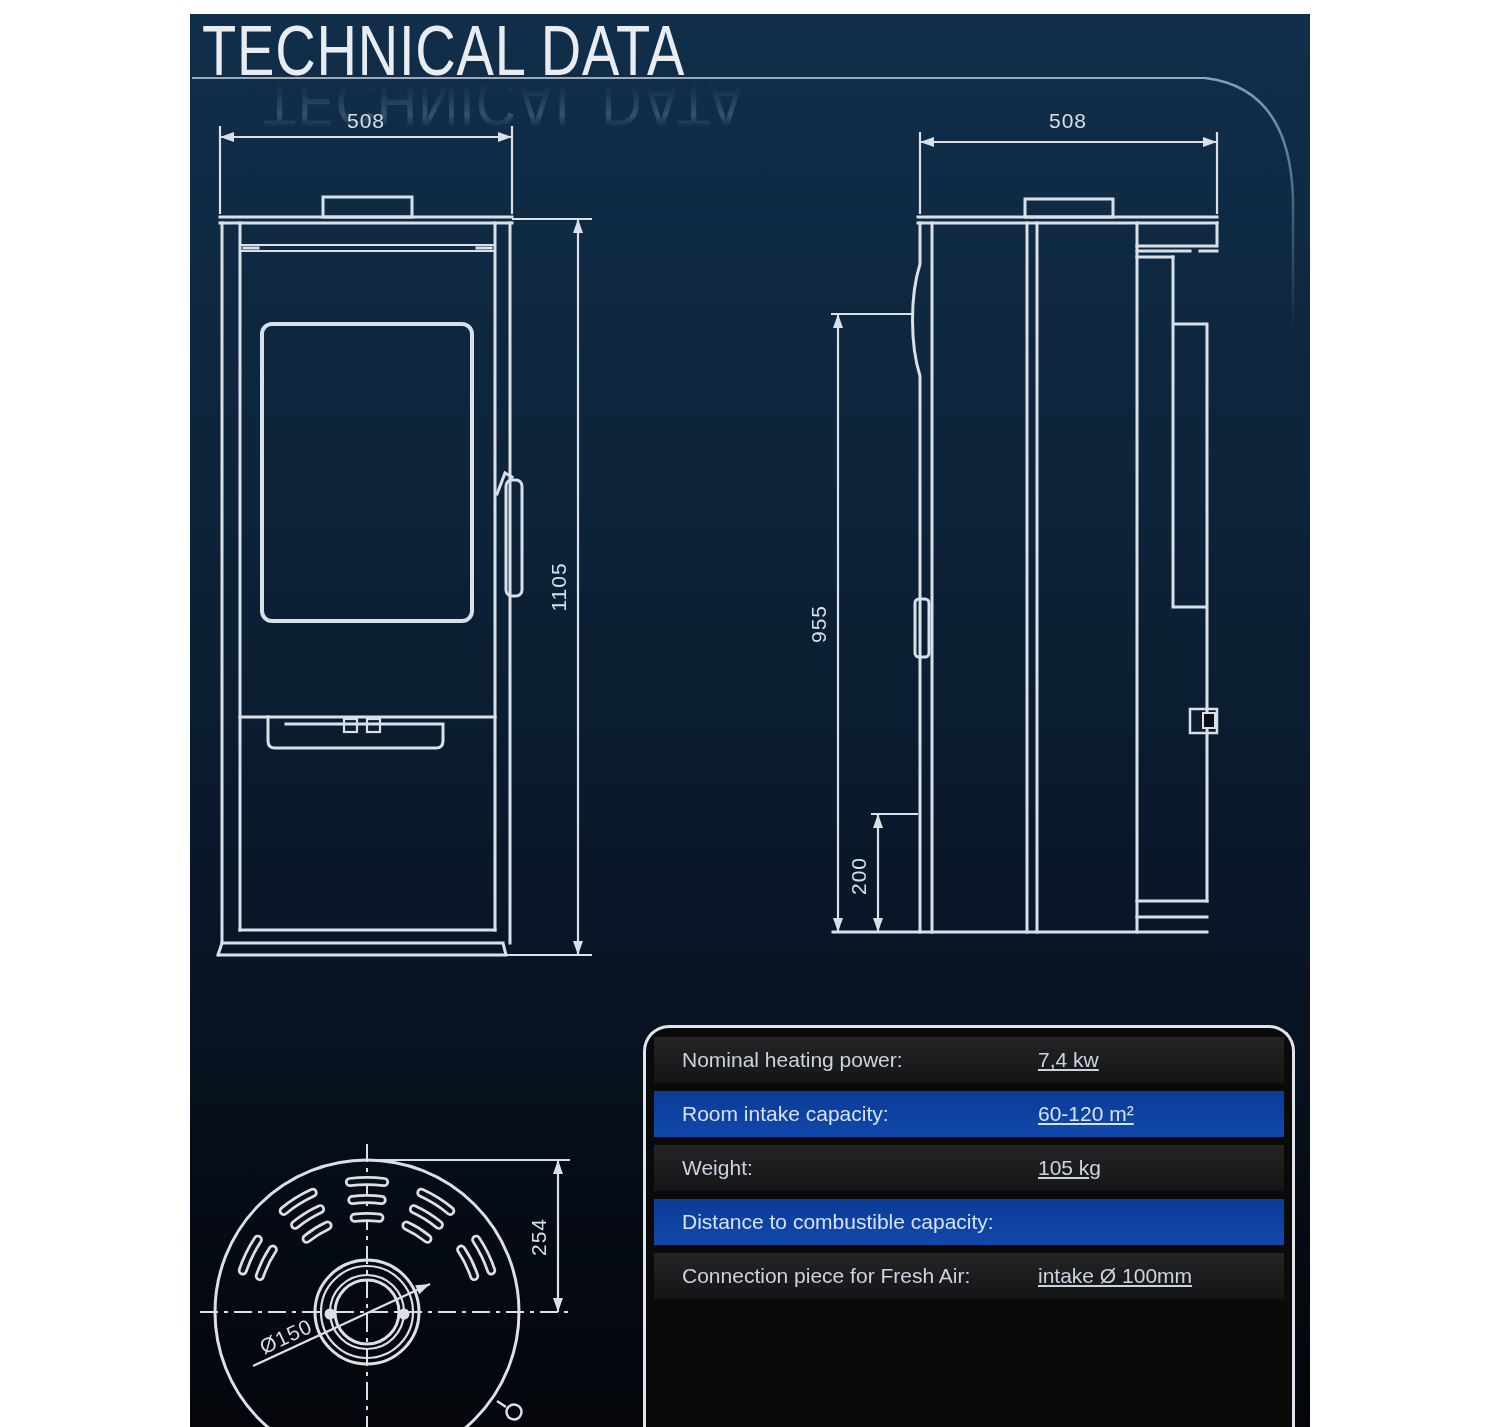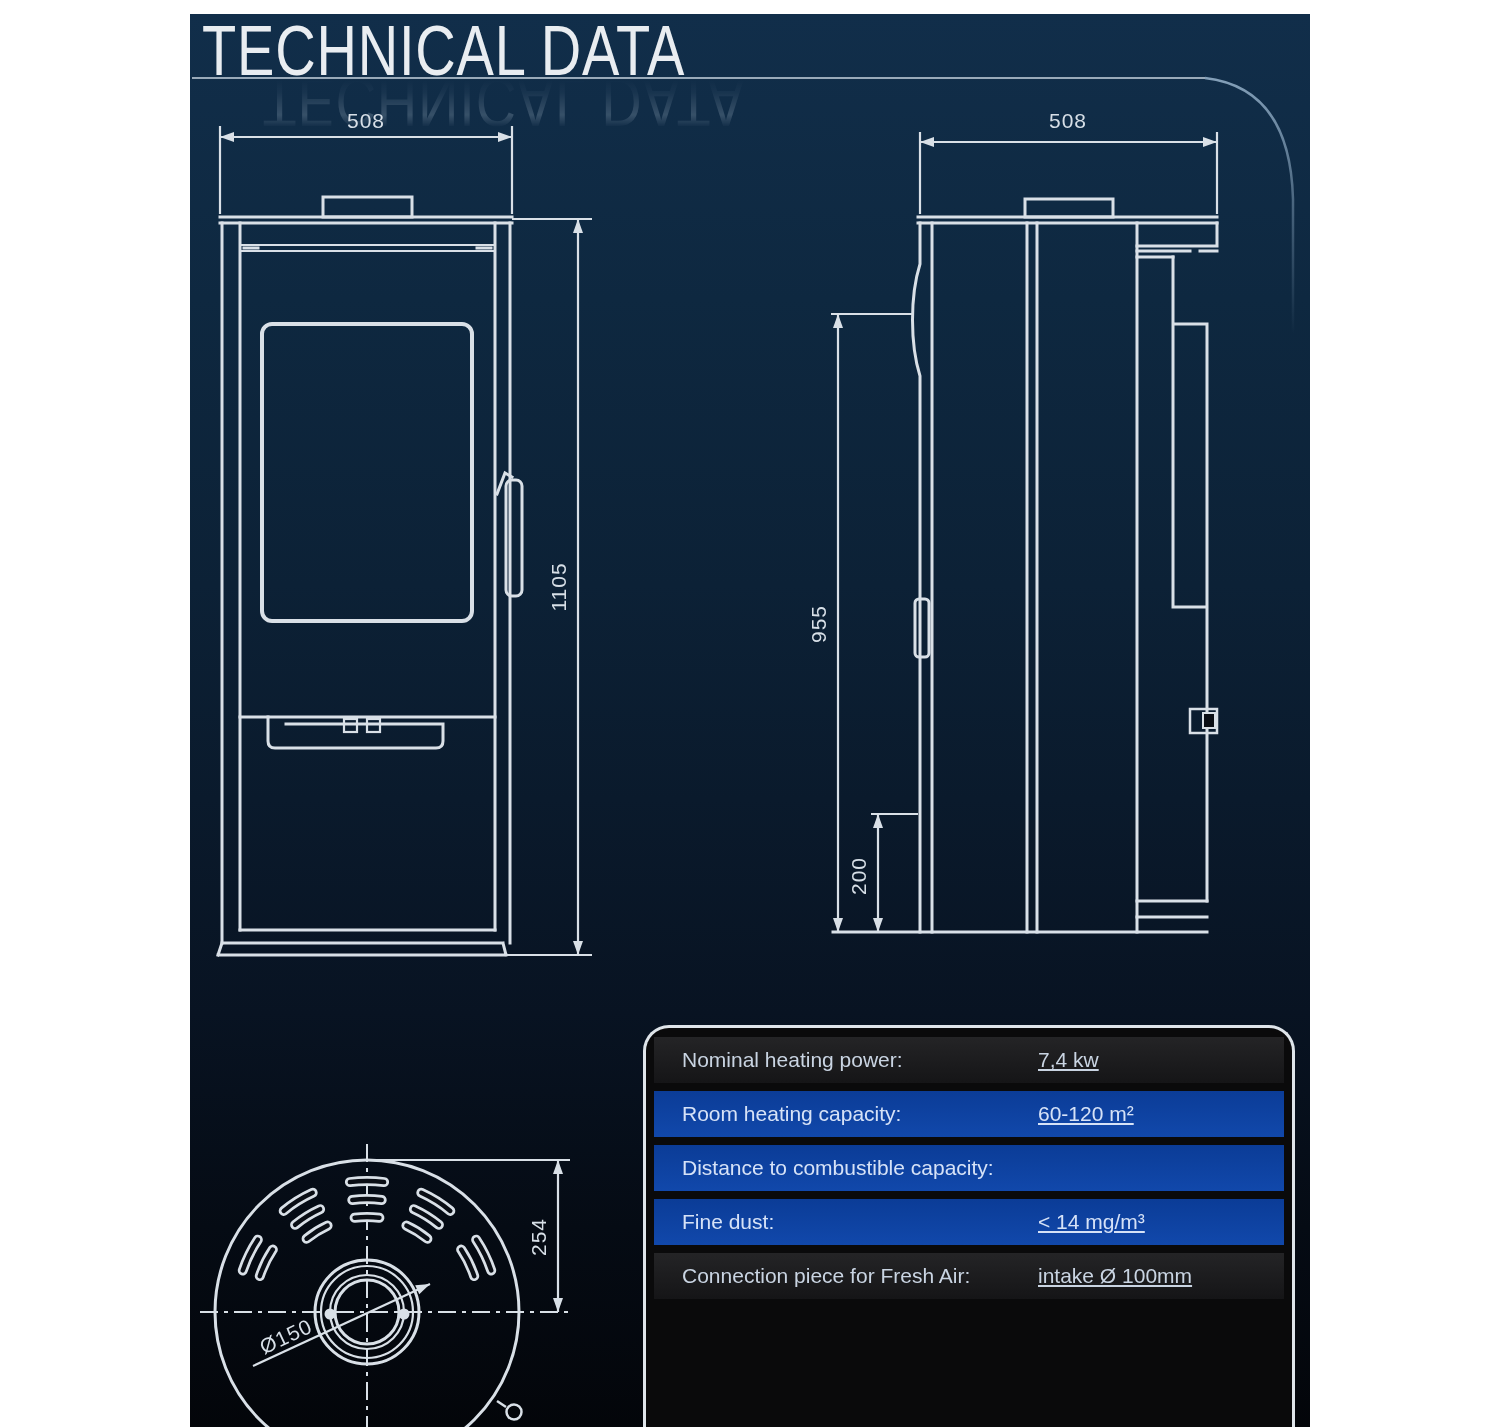--- a/index.html
+++ b/index.html
@@ -181,29 +181,29 @@
       </g>
     </svg>
 
     <div class="spec-table">
 
     <div class="spec-row">
         <span class="lbl">Nominal heating power:</span>
         <span class="val">7,4 kw</span>
       </div>
         <div class="spec-row hl">
-        <span class="lbl">Room heating capacity:</span>
+        <span class="lbl">Room intake capacity:</span>
         <span class="val">60-120 m²</span>
+      </div>
+        <div class="spec-row">
+        <span class="lbl">Weight:</span>
+        <span class="val">105 kg</span>
       </div>
         <div class="spec-row hl">
         <span class="lbl">Distance to combustible capacity:</span>
-      </div>
-        <div class="spec-row hl">
-        <span class="lbl">Fine dust:</span>
-        <span class="val">&lt; 14 mg/m³</span>
       </div>
         <div class="spec-row">
         <span class="lbl">Connection piece for Fresh Air:</span>
         <span class="val">intake Ø 100mm</span>
       </div>
       </div>
 
   </div>
 </div>
 

